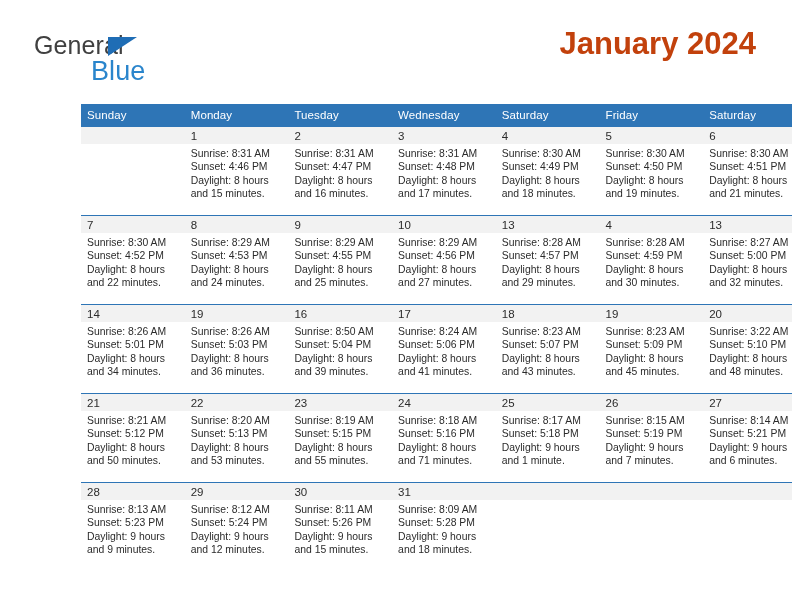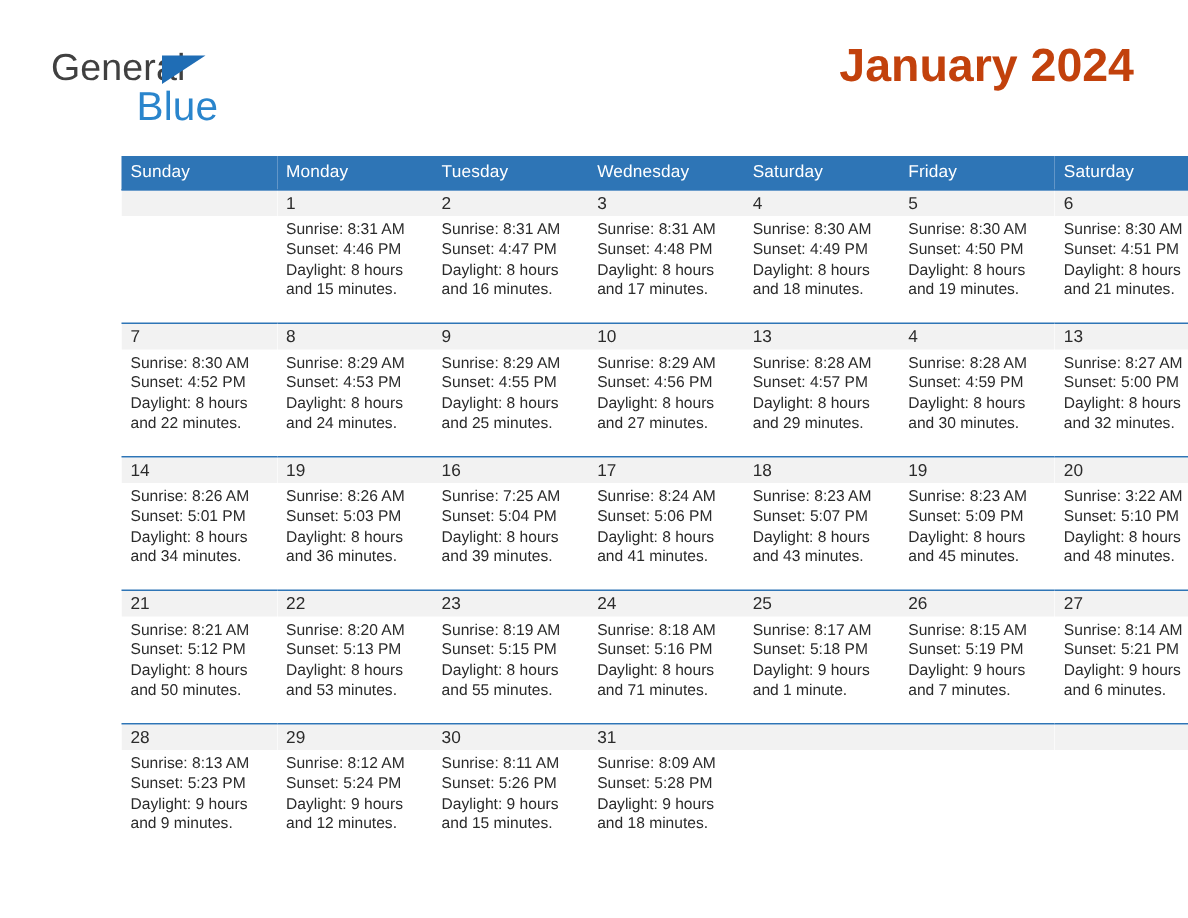--- a/index.html
+++ b/index.html
@@ -328,21 +328,21 @@
               <div class="cell-body">
                 <div>Sunrise: 8:26 AM</div>
                 <div>Sunset: 5:03 PM</div>
                 <div>Daylight: 8 hours</div>
                 <div>and 36 minutes.</div>
               </div>
             </td>
             <td class="">
               <div class="daynum-strip">16</div>
               <div class="cell-body">
-                <div>Sunrise: 7:25 AM</div>
+                <div>Sunrise: 8:50 AM</div>
                 <div>Sunset: 5:04 PM</div>
                 <div>Daylight: 8 hours</div>
                 <div>and 39 minutes.</div>
               </div>
             </td>
             <td class="">
               <div class="daynum-strip">17</div>
               <div class="cell-body">
                 <div>Sunrise: 8:24 AM</div>
                 <div>Sunset: 5:06 PM</div>

